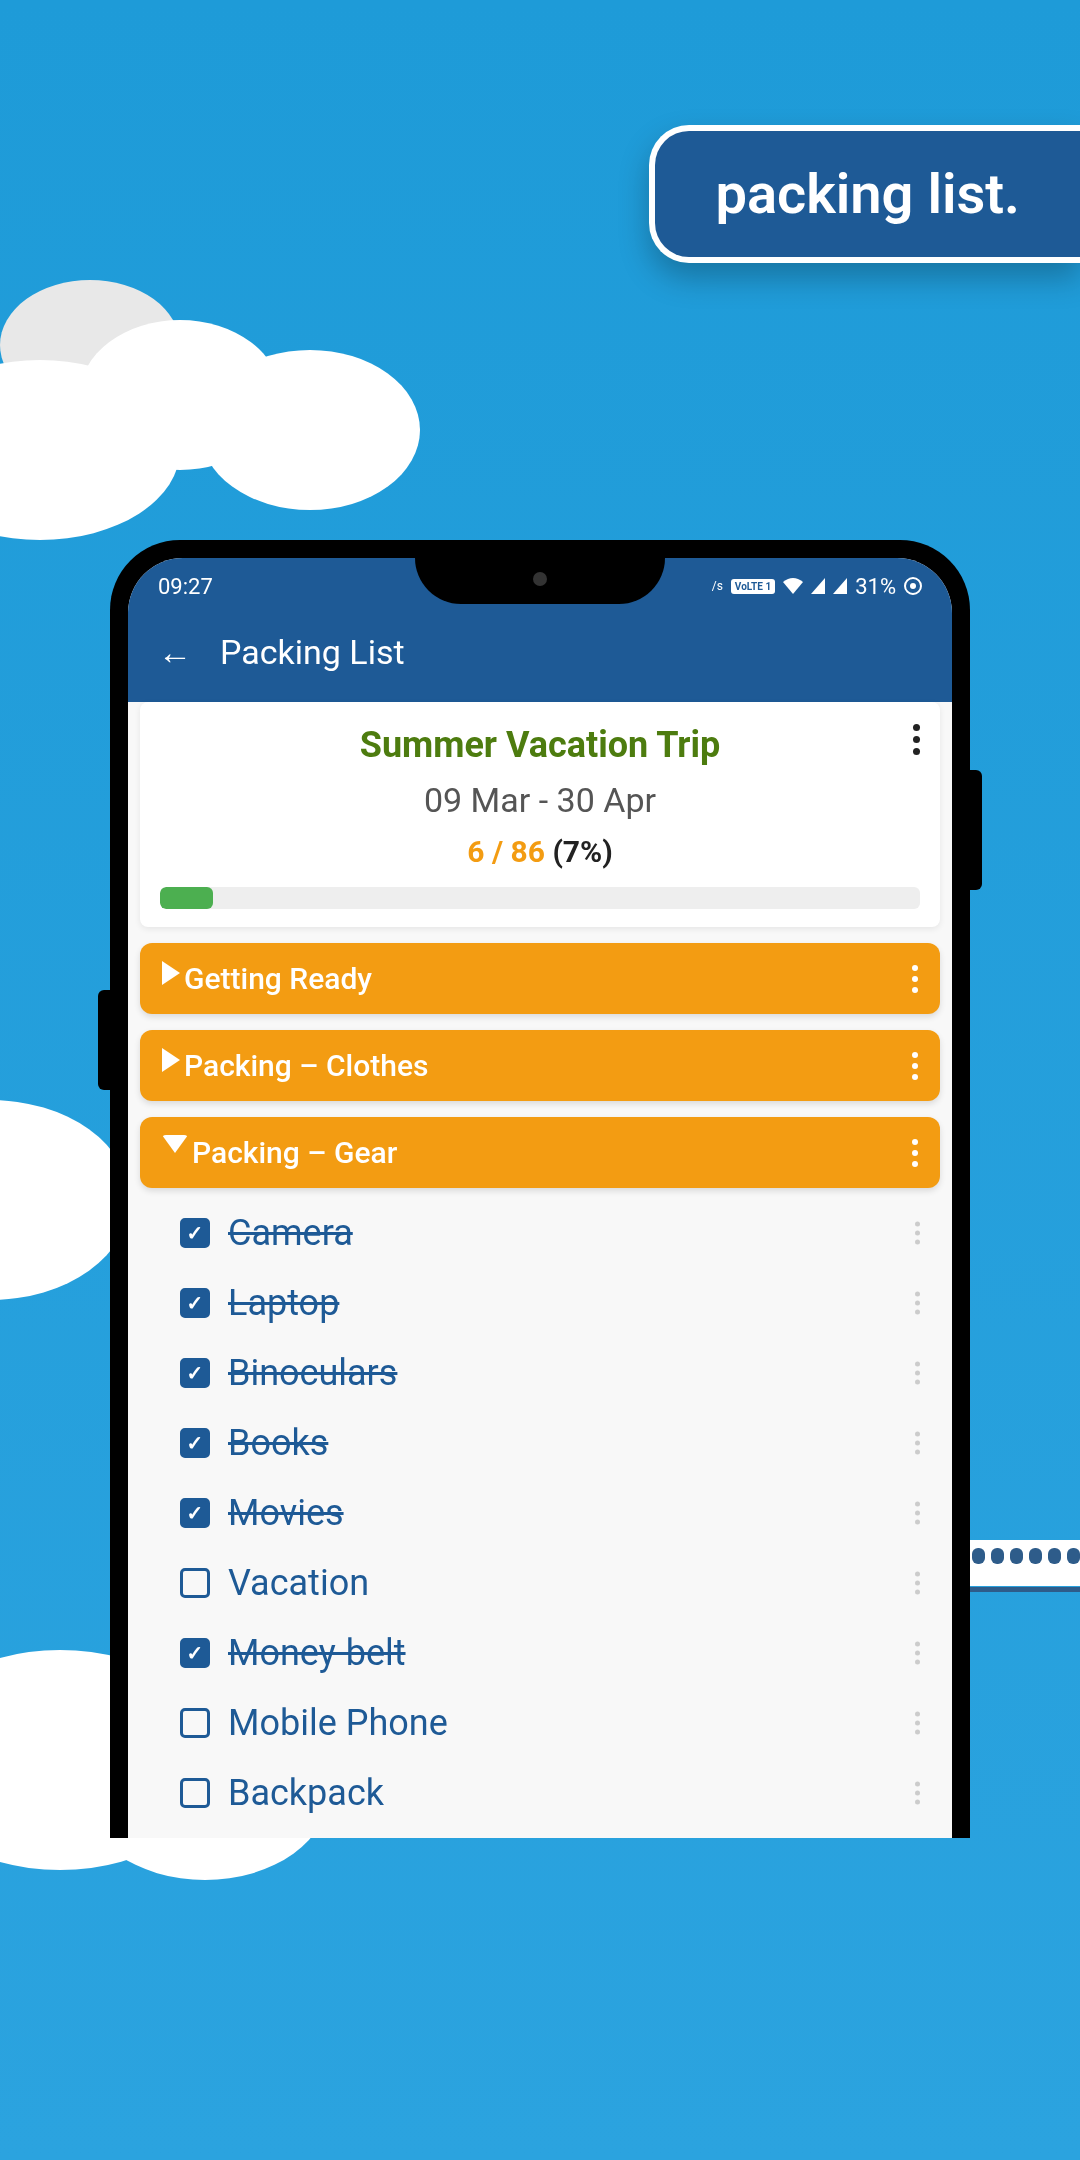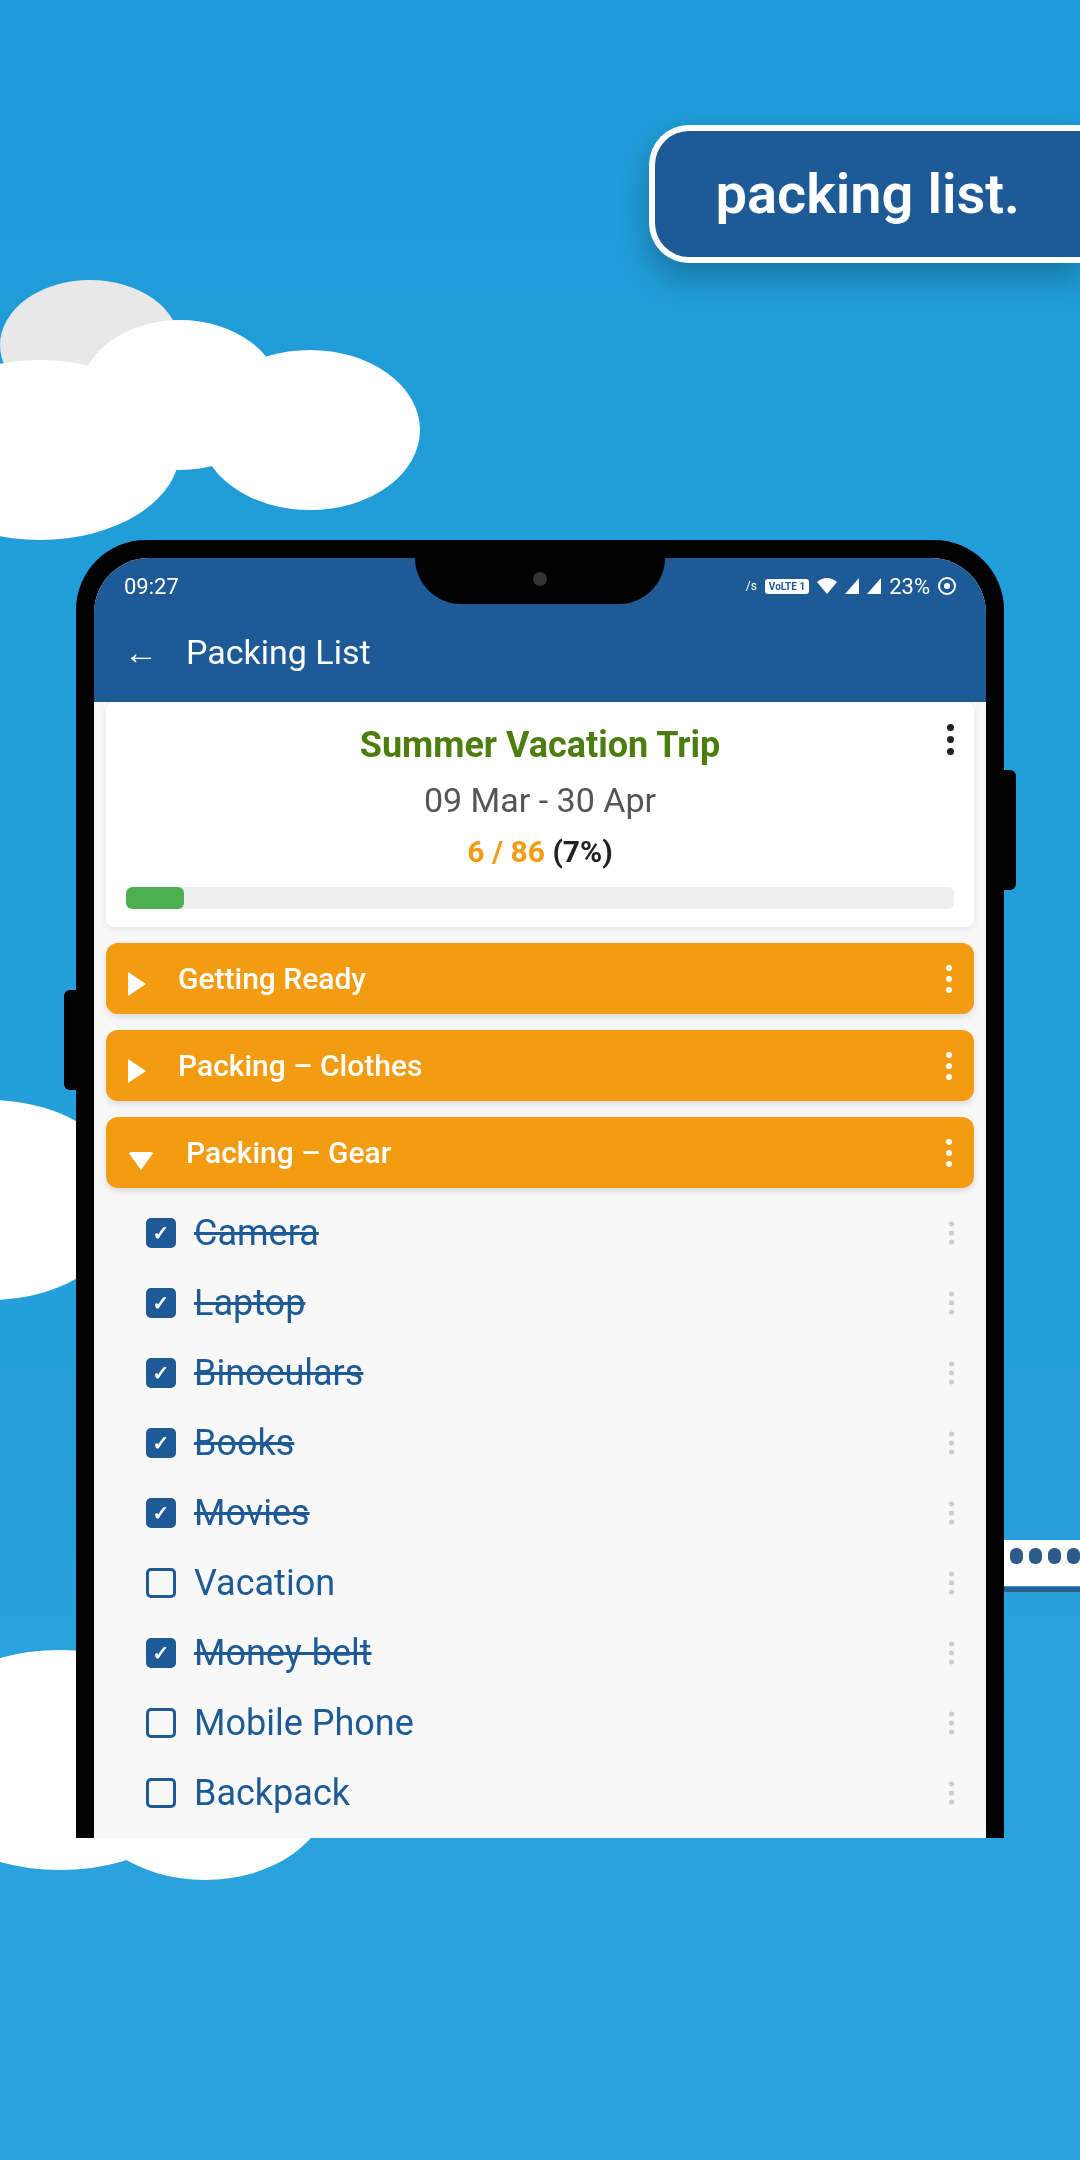--- a/index.html
+++ b/index.html
@@ -82,21 +82,21 @@
   font-size: 56px;
   font-weight: 600;
 }
 
 
 .phone-frame {
   position: absolute;
   top: 540px;
   left: 50%;
   transform: translateX(-50%);
-  width: 928px;
+  width: 860px;
   background: #000;
   border-radius: 70px 70px 0 0;
   padding: 18px 18px 0 18px;
 }
 .phone-screen {
   width: 100%;
   background: #fff;
   border-radius: 55px 55px 0 0;
   overflow: hidden;
   position: relative;
@@ -181,22 +181,22 @@
 .progress-pct { color: #222; }
 .progress-bar { margin-top: 18px; height: 22px; background: #eee; border-radius: 6px; overflow: hidden; }
 .progress-fill { height: 100%; background: #4caf50; border-radius: 6px; }
 
 .section-header {
   background: #f39c12;
   border-radius: 12px;
   padding: 18px 22px;
   margin-top: 16px;
   display: flex;
-  align-items: flex-end;
-  gap: 32px;
+  align-items: flex-start;
+  gap: 4px;
   position: relative;
   box-shadow: 0 3px 6px rgba(0,0,0,0.12);
 }
 .section-arrow-right {
   width: 0; height: 0;
   border-style: solid;
   border-width: 12px 0 12px 18px;
   border-color: transparent transparent transparent #fff;
 }
 .section-arrow-down {
@@ -303,21 +303,21 @@
     <div class="status-bar">
       <div class="status-left">09:27</div>
       <div class="status-right">
         <span style="font-size:12px;">/s</span>
         <span class="volte-badge">VoLTE 1</span>
         <svg width="20" height="16" viewBox="0 0 20 16" fill="#fff">
             <path d="M10 16 L0 4 Q10 -4 20 4 Z"></path>
           </svg>
         <div class="signal-icon"></div>
         <div class="signal-icon"></div>
-        <span>23%</span>
+        <span>31%</span>
         <div class="location-icon"></div>
       </div>
     </div>
 
     <div class="app-header">
       <span class="back-arrow">←</span>
       <span class="app-title">Packing List</span>
     </div>
 
     <div class="content">

